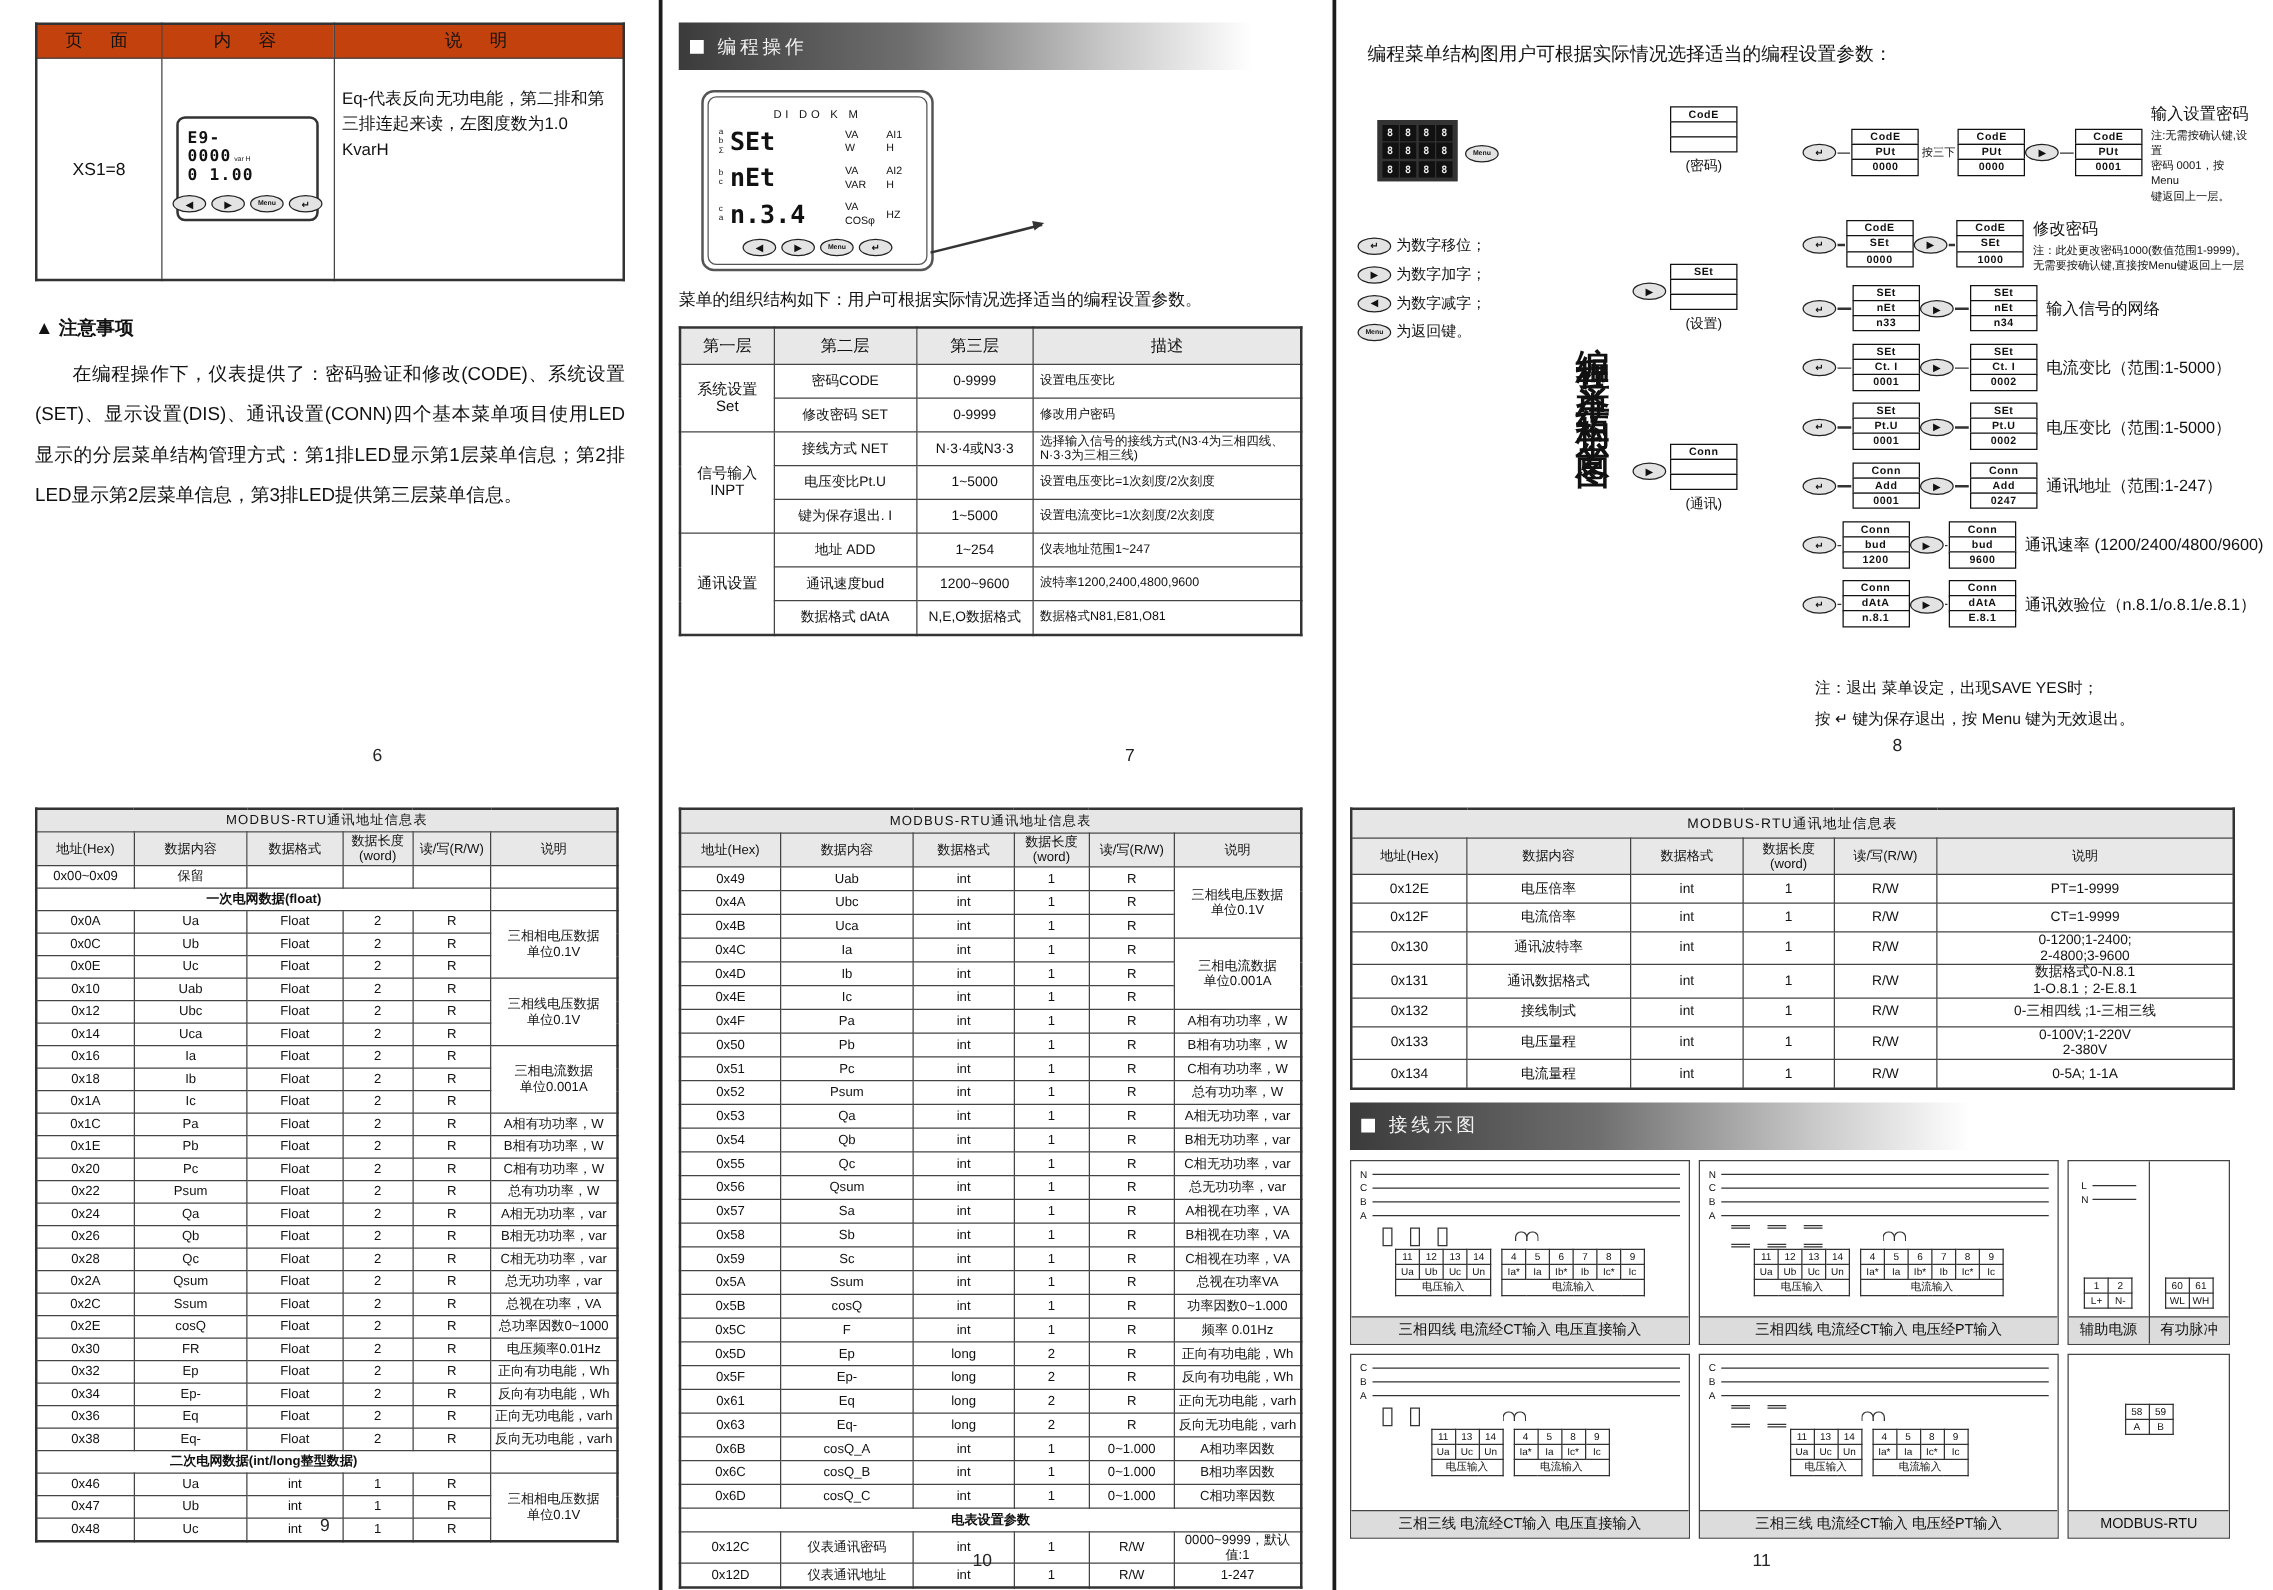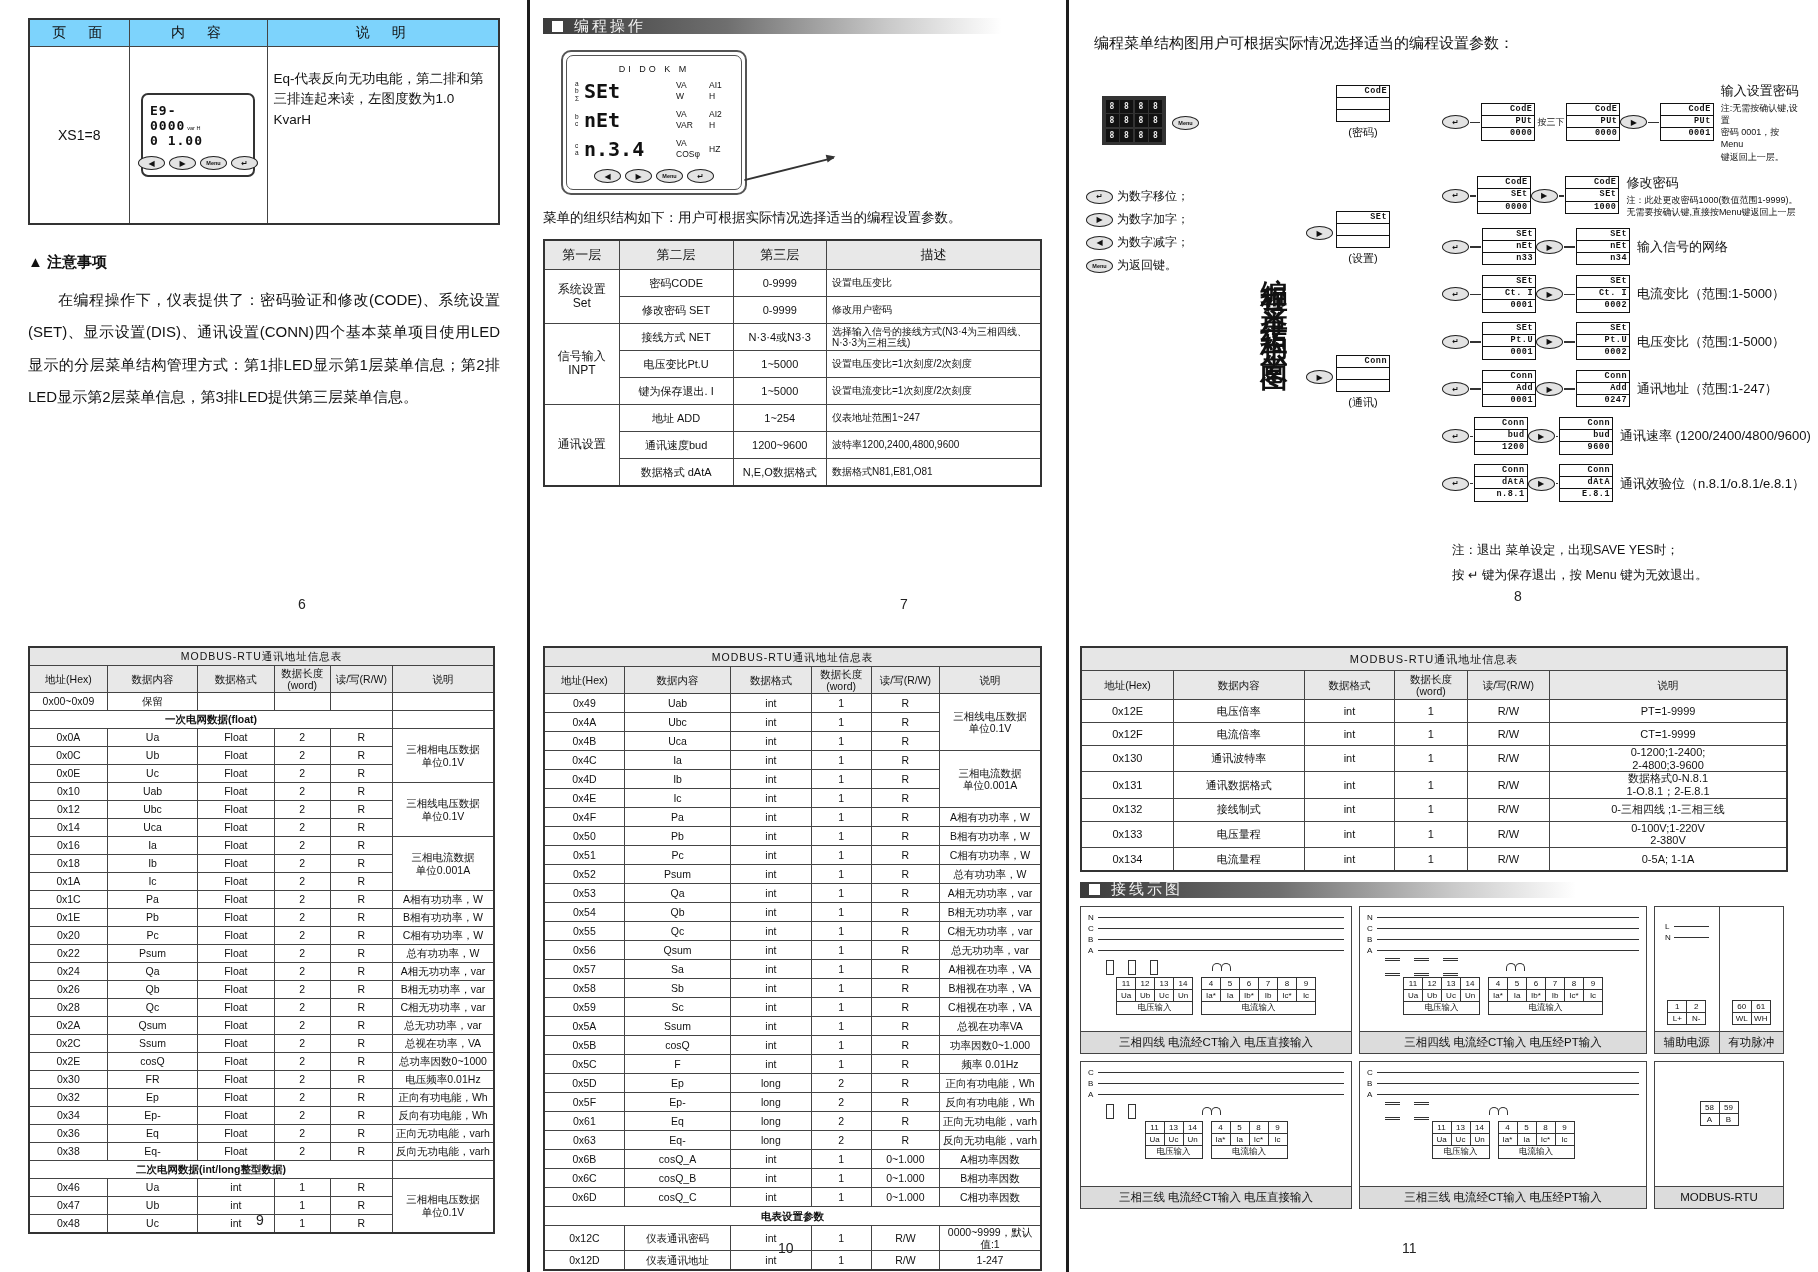--- a/index.html
+++ b/index.html
@@ -21,37 +21,37 @@
   #t11 th{height:28px}
   table.mtab td.sec{font-weight:bold;font-size:11px}
   table.menu td{font-size:11px;height:26px}
   table.menu th{font-size:13px;height:28px}
   table.menu td.l1{font-size:12px}
   table.menu td.desc{text-align:left;font-size:10px;padding-left:5px}
 
   
   #pg6{left:28px;top:18px;width:472px}
   table.t6{border-collapse:collapse;width:100%;border:2px solid #333}
-  table.t6 th{background:#7dd3fc;border:1px solid #444;font-size:14px;height:24px;font-weight:normal;letter-spacing:4px}
+  table.t6 th{background:#c2410c;border:1px solid #444;font-size:14px;height:24px;font-weight:normal;letter-spacing:4px}
   table.t6 td{border:1px solid #444;height:132px;vertical-align:middle;text-align:center}
   td.c3{font-size:13.5px;text-align:left!important;vertical-align:top!important;padding:22px 6px;line-height:1.5}
   .meter6{width:96px;margin:0 auto;border:2.5px solid #333;border-radius:7px;padding:8px 7px 5px;background:#fff}
   .m6l1,.m6l3{font-family:"DejaVu Sans Mono",monospace;font-weight:bold;font-size:13px;text-align:left;letter-spacing:1px}
   .m6l2{font-family:"DejaVu Sans Mono",monospace;font-weight:bold;font-size:13px;text-align:left;letter-spacing:1px}
   .m6l2 small{font-size:5.5px;font-family:"Liberation Sans",sans-serif;font-weight:normal;letter-spacing:0;margin-left:2px}
   .m6keys,.m7keys{display:flex;justify-content:center;gap:4px;margin-top:8px}
   .key{display:inline-flex;align-items:center;justify-content:center;min-width:21px;height:12px;
        border:1.3px solid #222;border-radius:50%;background:#e3e3e3;font-size:8px;font-weight:bold;
        color:#111;padding:0 2px;flex:0 0 auto}
   .kmenu{font-size:5.5px;letter-spacing:0}
   .notice{margin-top:28px;font-size:15px;font-weight:bold}
   .p6para{font-size:15px;line-height:2.15;text-align:justify;text-indent:2em;margin:12px 0 0}
 
   
-  .secbar{height:16px;display:flex;align-items:center;
+  .secbar{height:38px;display:flex;align-items:center;
       background:linear-gradient(90deg,#3b3b3b 0%,#6f6f6f 40%,#c9c9c9 75%,#fff 100%);
       color:#f2f2f2;font-size:15px;letter-spacing:3px;width:92%}
   .secbar .sq{width:11px;height:11px;background:#fff;margin:0 11px 0 9px}
 
   
   #pg7{left:543px;top:18px;width:499px}
   .p7top{display:flex;align-items:flex-start;margin:16px 0 6px;position:relative}
   .meter7o{border:2px solid #555;border-radius:10px;padding:3px;margin-left:18px}
   .meter7{border:1.6px solid #555;border-radius:7px;width:158px;padding:8px 8px 6px;background:#fff}
   .m7top{text-align:center;font-size:9px;letter-spacing:3px;margin-bottom:4px}
@@ -76,22 +76,22 @@
       font-weight:bold;text-align:center;height:13px;line-height:13px}
   .kmpos{position:absolute;left:92px;top:86px}
   #legend{position:absolute;left:6px;top:152px}
   .lgrow{display:flex;align-items:center;gap:4px;font-size:12px;margin:6px 0}
   .vtitle{position:absolute;left:176px;top:226px;writing-mode:vertical-lr;font-size:27px;font-weight:bold;
       letter-spacing:11px;color:#111}
   .tnode{position:absolute;width:62px;text-align:center}
   .blbl{font-size:11px;margin-top:3px}
   .lcdbox{display:inline-block;vertical-align:middle}
   .lcdline{width:48px;height:11.5px;border:1.4px solid #111;margin-top:-1.4px;background:#fff;
-      font-family:Liberation Mono, monospace;font-weight:bold;font-size:8.5px;line-height:10px;
-      text-align:right;padding:0 2px;letter-spacing:0.5px}
+      font-family:Liberation Sans, sans-serif;font-weight:bold;font-size:8.5px;line-height:10px;
+      text-align:center;padding:0 2px;letter-spacing:0.5px}
   #flows{position:absolute;left:362px;top:52px;width:360px;display:flex;flex-direction:column;gap:11px}
   .frow{display:flex;align-items:center}
   .fline{width:11px;height:1.4px;background:#333;margin:0 1px}
   .fmid{font-size:9px;margin:0 2px;white-space:nowrap}
   .fann{margin-left:7px;max-width:182px}
   .flab{font-size:13px;white-space:nowrap}
   .fnote{font-size:9px;line-height:1.35;white-space:pre-line;margin-top:2px}
   .p8notes{position:absolute;left:372px;top:508px;font-size:12.5px;line-height:2}
 
   

